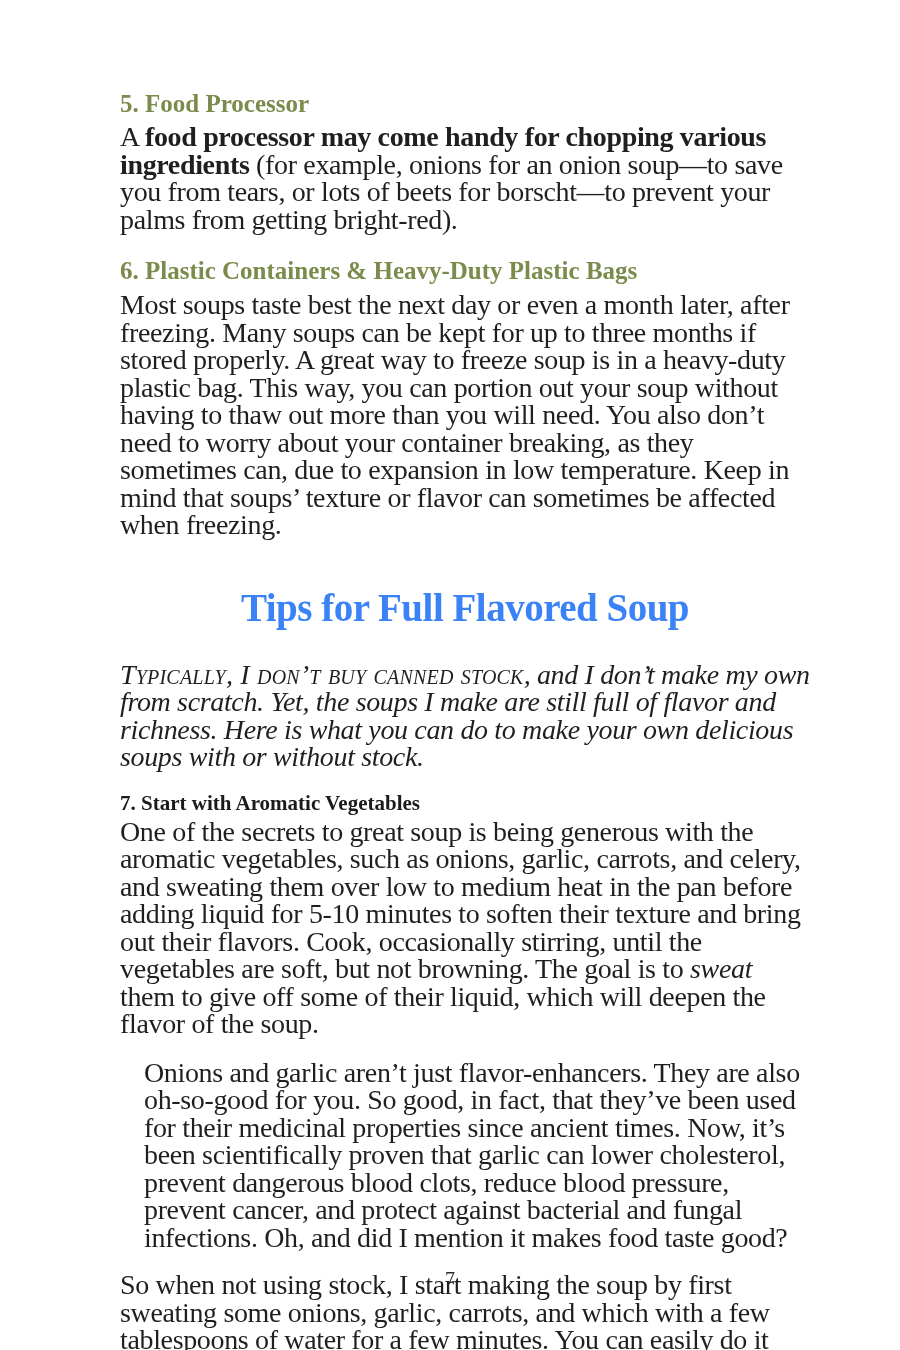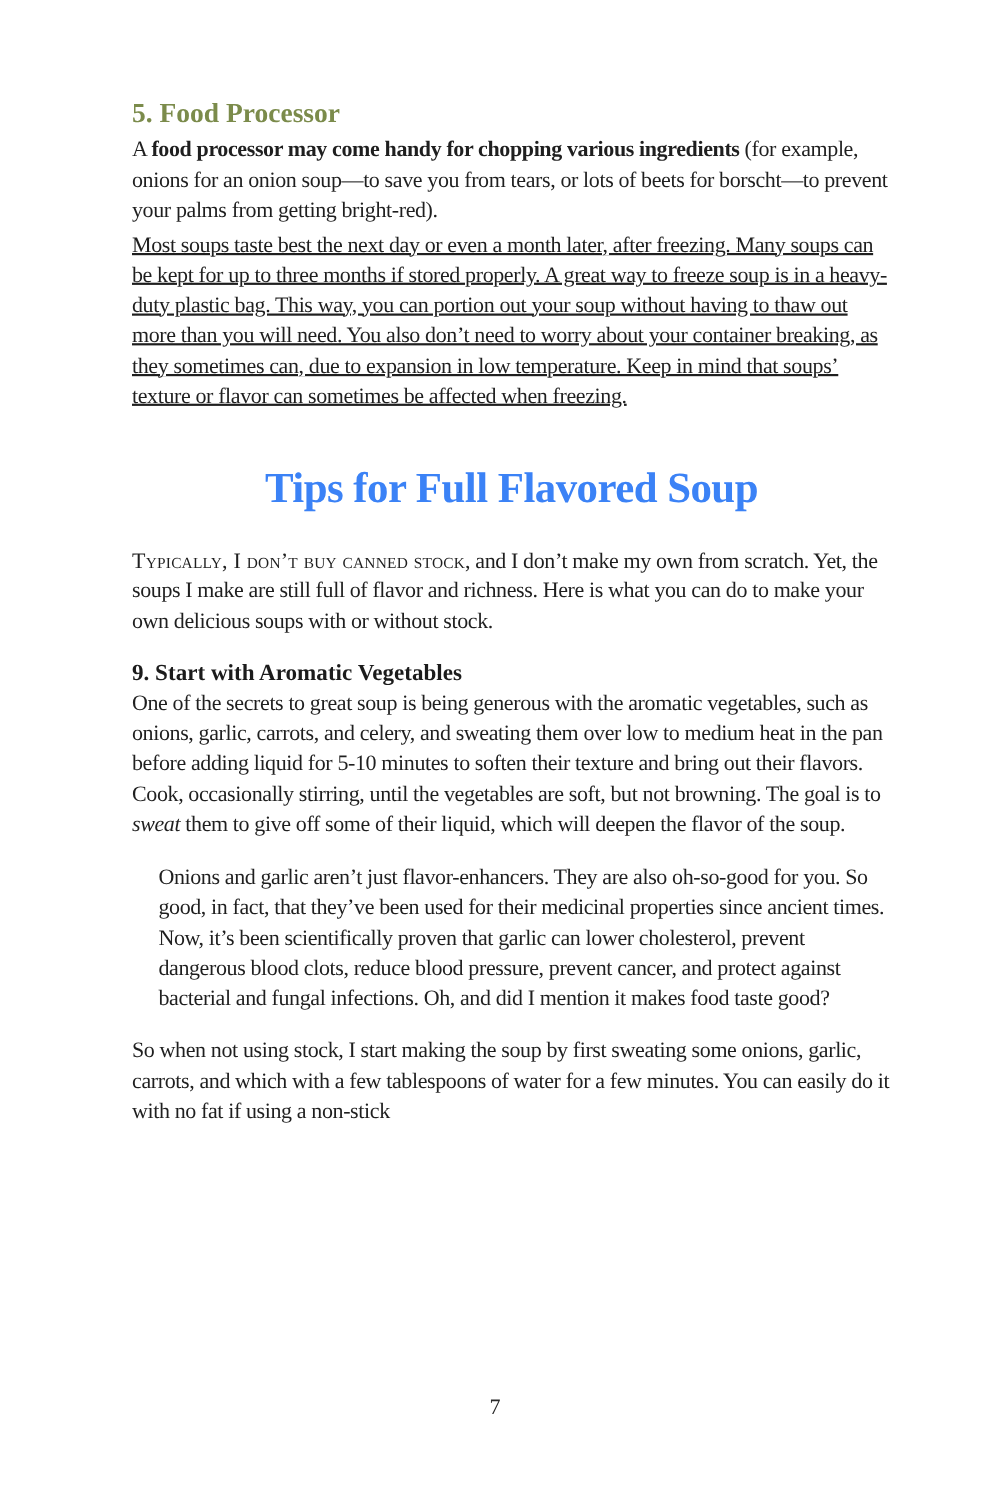--- a/index.html
+++ b/index.html
@@ -16,45 +16,45 @@
     height: 1238px;
     background: #ffffff;
   }
   .content {
     position: absolute;
     left: 120px;
     top: 0;
     width: 690px;
   }
   p {
-    font-size: 20px;
+    font-size: 28px;
     line-height: 27.5px;
     letter-spacing: -0.35px;
     color: #1f1f1f;
   }
   .olive-heading {
     font-size: 25px;
     line-height: 32px;
     font-weight: bold;
     color: #7b8b4b;
   }
   .heading-5 { margin-top: 88px; }
   .para-1 { margin-top: 3px; }
   .heading-6 { margin-top: 22px; }
-  .para-2 { margin-top: 4px; text-decoration: underline; }
+  .para-2 { margin-top: 4px; }
   .chapter-title {
     margin-top: 44px;
     font-size: 39px;
     line-height: 50px;
     font-weight: bold;
     letter-spacing: -0.5px;
     color: #3b82f6;
     text-align: center;
   }
-  .para-intro { margin-top: 28px; }
+  .para-intro { margin-top: 28px; font-style: italic; }
   .black-heading {
     margin-top: 18px;
     font-size: 21px;
     line-height: 28px;
     font-weight: bold;
     color: #1b1b1b;
   }
   .para-3 { margin-top: 1px; }
   .para-4 { margin-top: 21px; margin-left: 24px; }
   .para-5 { margin-top: 20px; }
@@ -74,28 +74,29 @@
 </head>
 <body>
 
 <div class="page">
   <div class="content">
 
     <h2 class="olive-heading heading-5">5. Food Processor</h2>
 
     <p class="para-1"><span>A </span><span class="b">food processor may come handy for chopping various ingredients</span><span> (for example, onions for an onion soup—to save you from tears, or lots of beets for borscht—to prevent your palms from getting bright-red).</span></p>
 
+    <h2 class="olive-heading heading-6">6. Plastic Containers &amp; Heavy-Duty Plastic Bags</h2>
 
     <p class="para-2">Most soups taste best the next day or even a month later, after freezing. Many soups can be kept for up to three months if stored properly. A great way to freeze soup is in a heavy-duty plastic bag. This way, you can portion out your soup without having to thaw out more than you will need. You also don’t need to worry about your container breaking, as they sometimes can, due to expansion in low temperature. Keep in mind that soups’ texture or flavor can sometimes be affected when freezing.</p>
 
     <h1 class="chapter-title">Tips for Full Flavored Soup</h1>
 
     <p class="para-intro"><span class="sc">Typically, I don’t buy canned stock</span><span>, and I don’t make my own from scratch. Yet, the soups I make are still full of flavor and richness. Here is what you can do to make your own delicious soups with or without stock.</span></p>
 
-    <h3 class="black-heading">9. Start with Aromatic Vegetables</h3>
+    <h3 class="black-heading">7. Start with Aromatic Vegetables</h3>
 
     <p class="para-3"><span>One of the secrets to great soup is being generous with the aromatic vegetables, such as onions, garlic, carrots, and celery, and sweating them over low to medium heat in the pan before adding liquid for 5-10 minutes to soften their texture and bring out their flavors. Cook, occasionally stirring, until the vegetables are soft, but not browning. The goal is to </span><span class="i">sweat</span><span> them to give off some of their liquid, which will deepen the flavor of the soup.</span></p>
 
     <p class="para-4">Onions and garlic aren’t just flavor-enhancers. They are also oh-so-good for you. So good, in fact, that they’ve been used for their medicinal properties since ancient times. Now, it’s been scientifically proven that garlic can lower cholesterol, prevent dangerous blood clots, reduce blood pressure, prevent cancer, and protect against bacterial and fungal infections. Oh, and did I mention it makes food taste good?</p>
 
     <p class="para-5">So when not using stock, I start making the soup by first sweating some onions, garlic, carrots, and which with a few tablespoons of water for a few minutes. You can easily do it with no fat if using a non-stick</p>
 
   </div>
 
   <div class="page-number">7</div>

